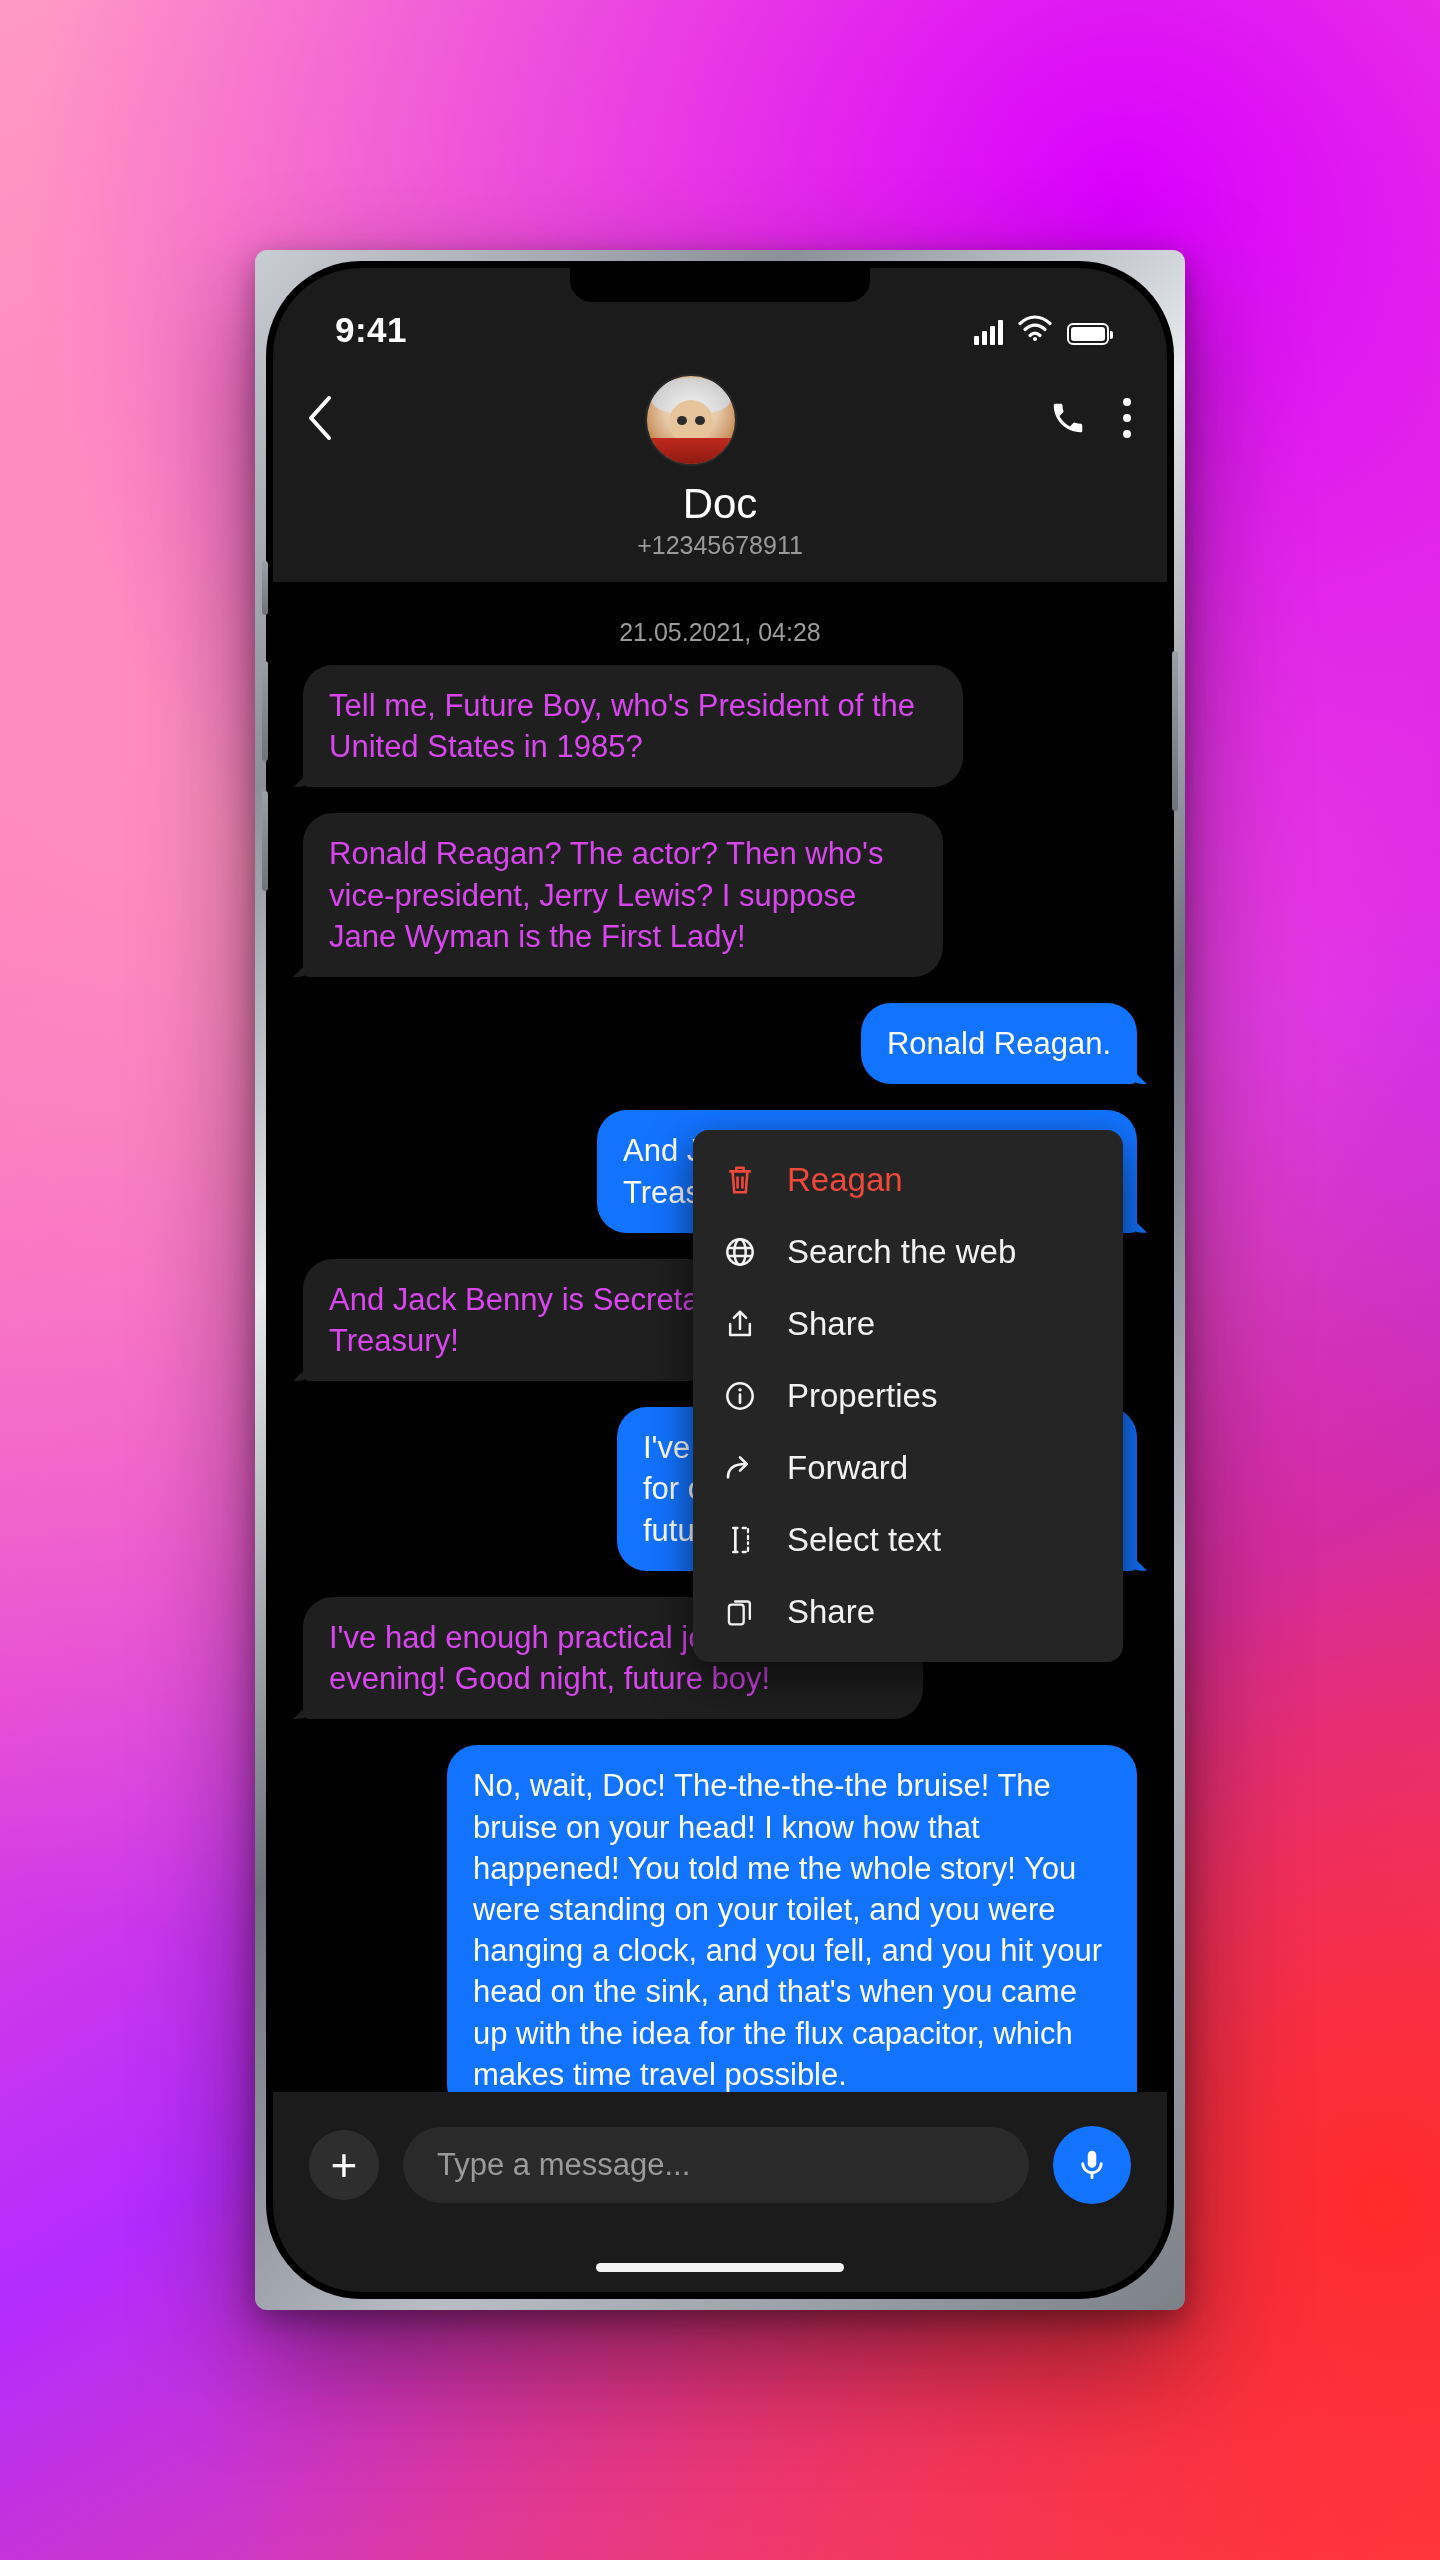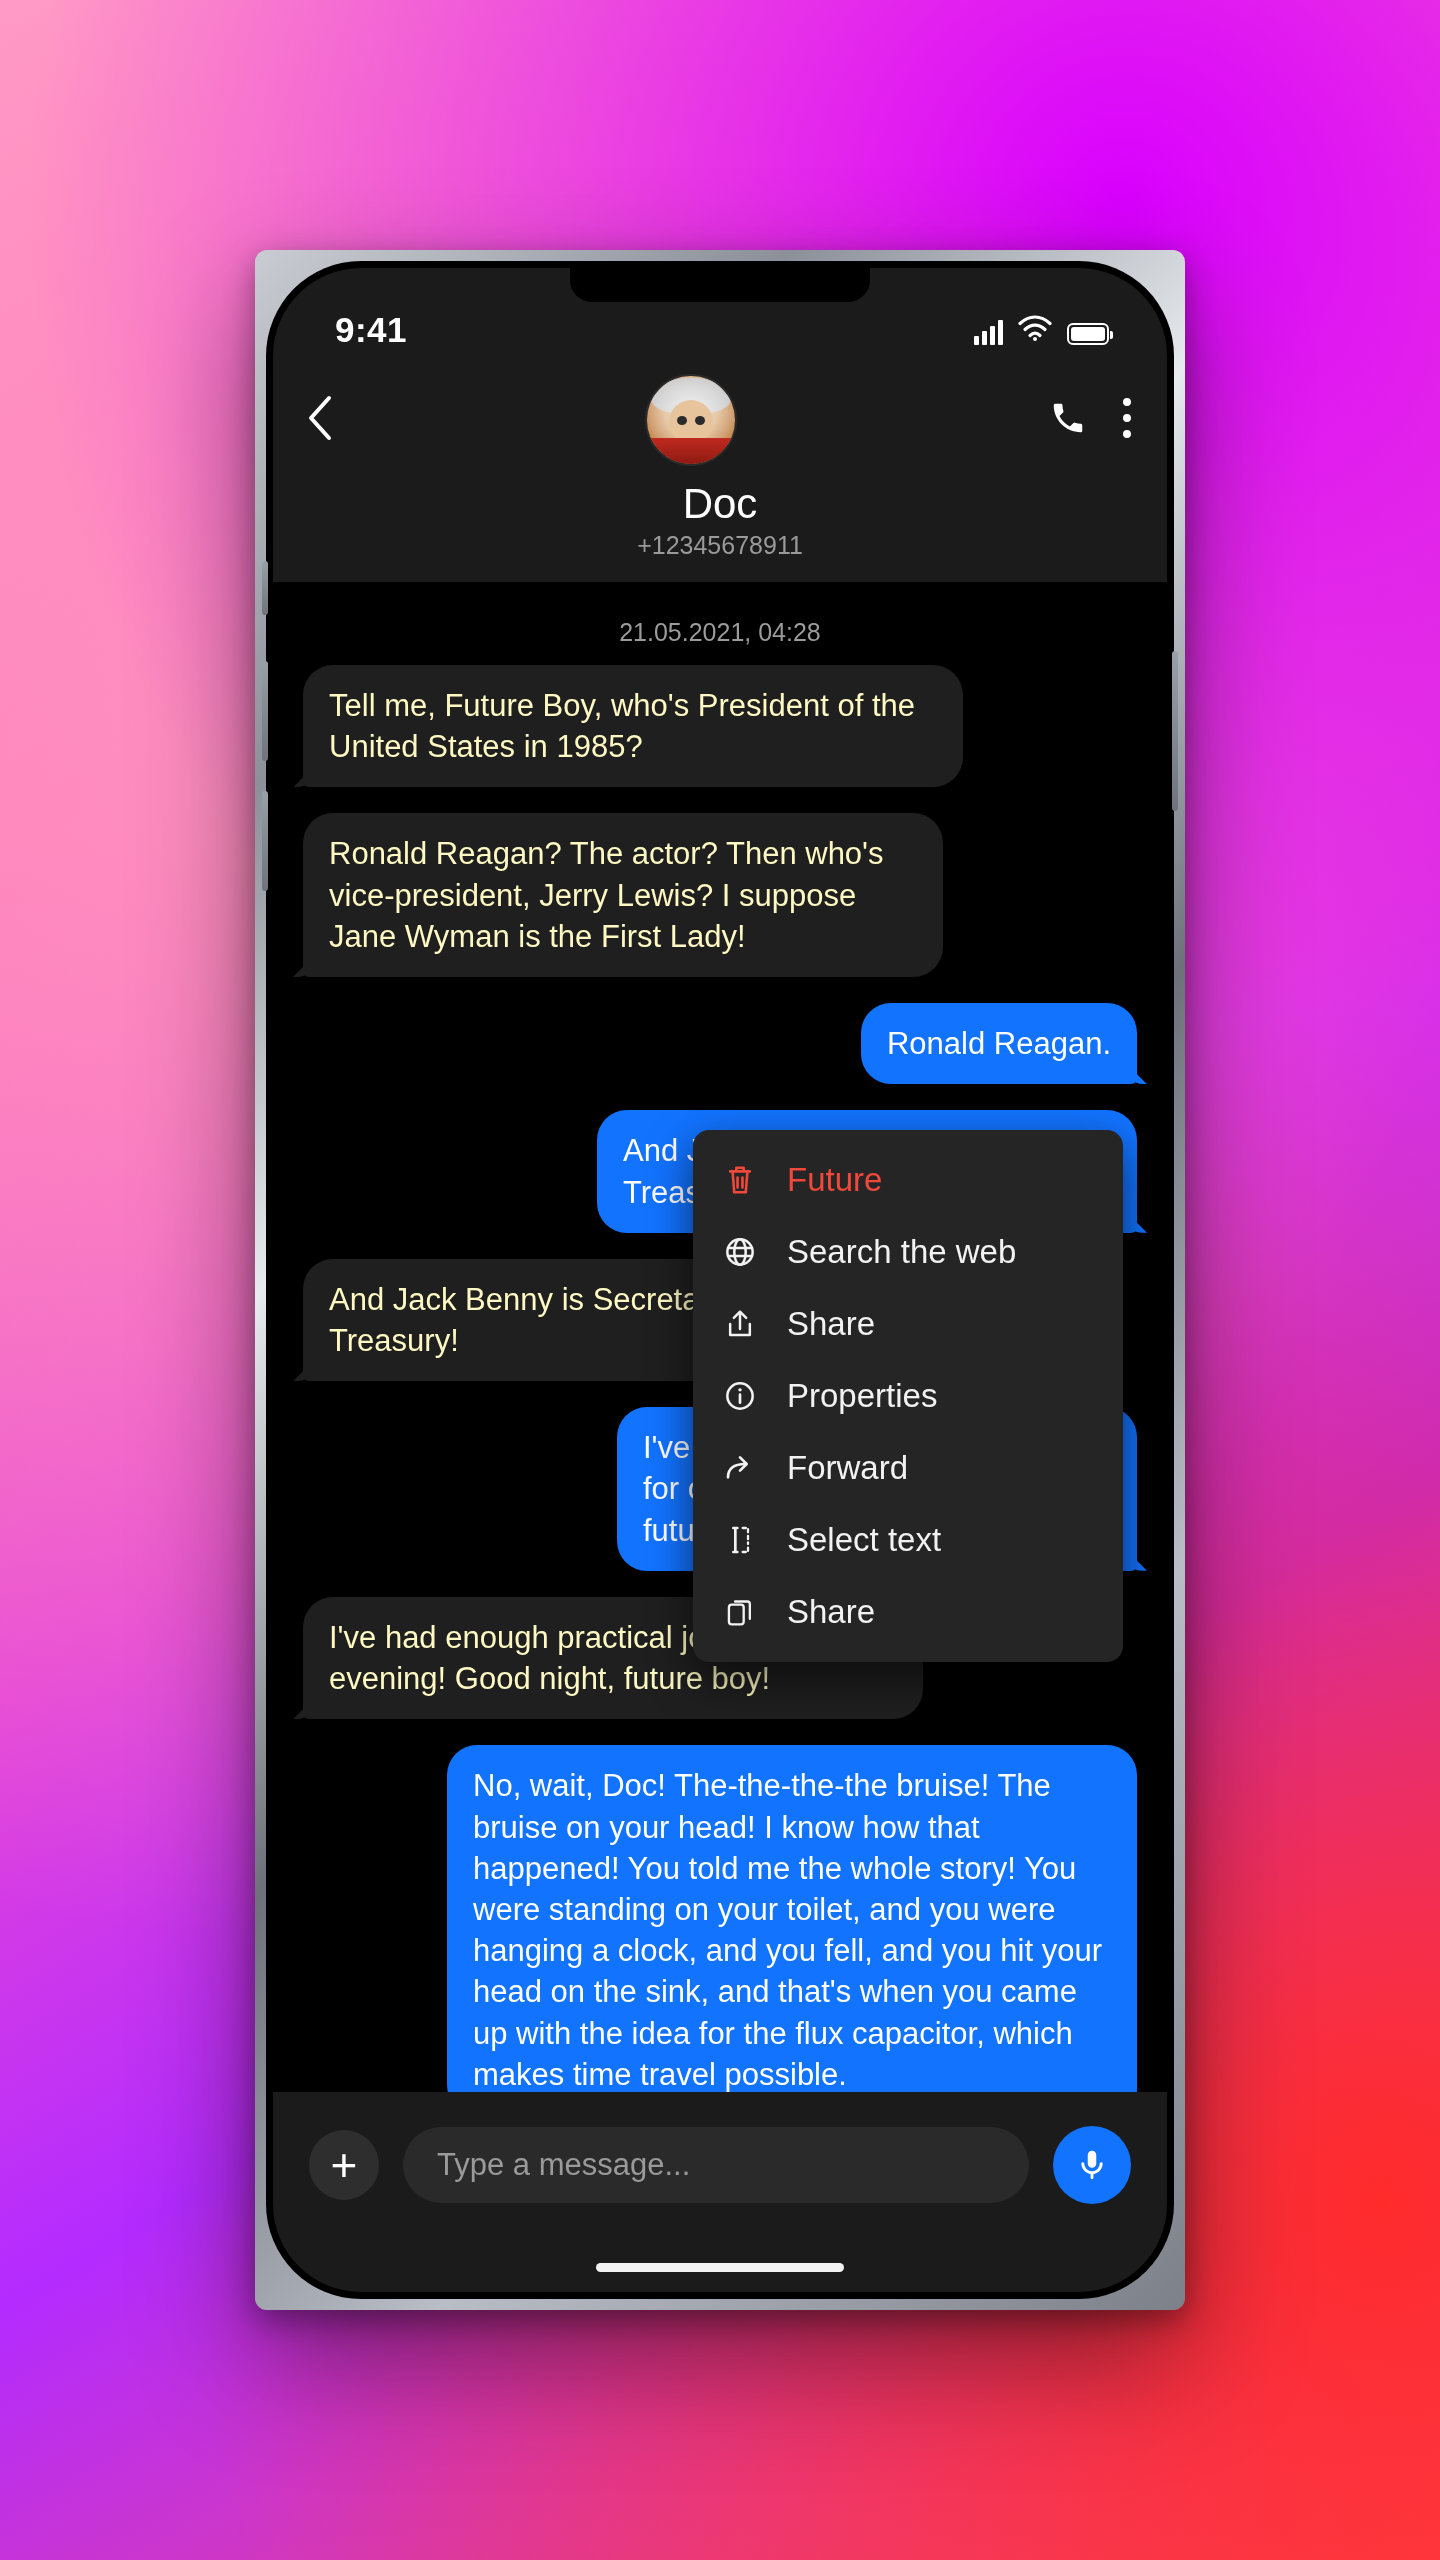--- a/index.html
+++ b/index.html
@@ -146,21 +146,21 @@
   .row.in { justify-content: flex-start; }
   .row.out { justify-content: flex-end; }
   .bubble {
     max-width: 700px;
     padding: 20px 26px;
     font-size: 31px;
     line-height: 1.33;
     position: relative;
   }
   .bubble.in {
-    background: #1f1f1f; color: #fef9c3;
+    background: #1f1f1f; color: #d946ef;
     border-radius: 30px 30px 30px 6px;
   }
   .bubble.out {
     background: #1273ff; color: #fff;
     border-radius: 30px 30px 6px 30px;
   }
   .bubble.in::after {
     content:""; position:absolute; left:-10px; bottom:0;
     width: 22px; height: 22px; background:#1f1f1f;
     border-bottom-right-radius: 18px;
@@ -333,21 +333,21 @@
         </div>
 
         <div id="context-menu">
           <div class="menu-item danger">
             <span class="mi-icon">
               <svg width="30" height="32" viewBox="0 0 24 26" fill="none">
                 <path d="M4 6h16M9 6V3h6v3M6 6l1.3 17h9.4L18 6" stroke="#f0483a" stroke-width="2.1" stroke-linecap="round" stroke-linejoin="round"></path>
                 <path d="M10 11v8M14 11v8" stroke="#f0483a" stroke-width="2.1" stroke-linecap="round"></path>
               </svg>
             </span>
-            <span>Future</span>
+            <span>Reagan</span>
           </div>
           <div class="menu-item">
             <span class="mi-icon">
               <svg width="32" height="32" viewBox="0 0 24 24" fill="none">
                 <circle cx="12" cy="12" r="9.5" stroke="#f2f2f2" stroke-width="1.9"></circle>
                 <ellipse cx="12" cy="12" rx="4.3" ry="9.5" stroke="#f2f2f2" stroke-width="1.9"></ellipse>
                 <path d="M2.8 9h18.4M2.8 15h18.4" stroke="#f2f2f2" stroke-width="1.9"></path>
               </svg>
             </span>
             <span>Search the web</span>

